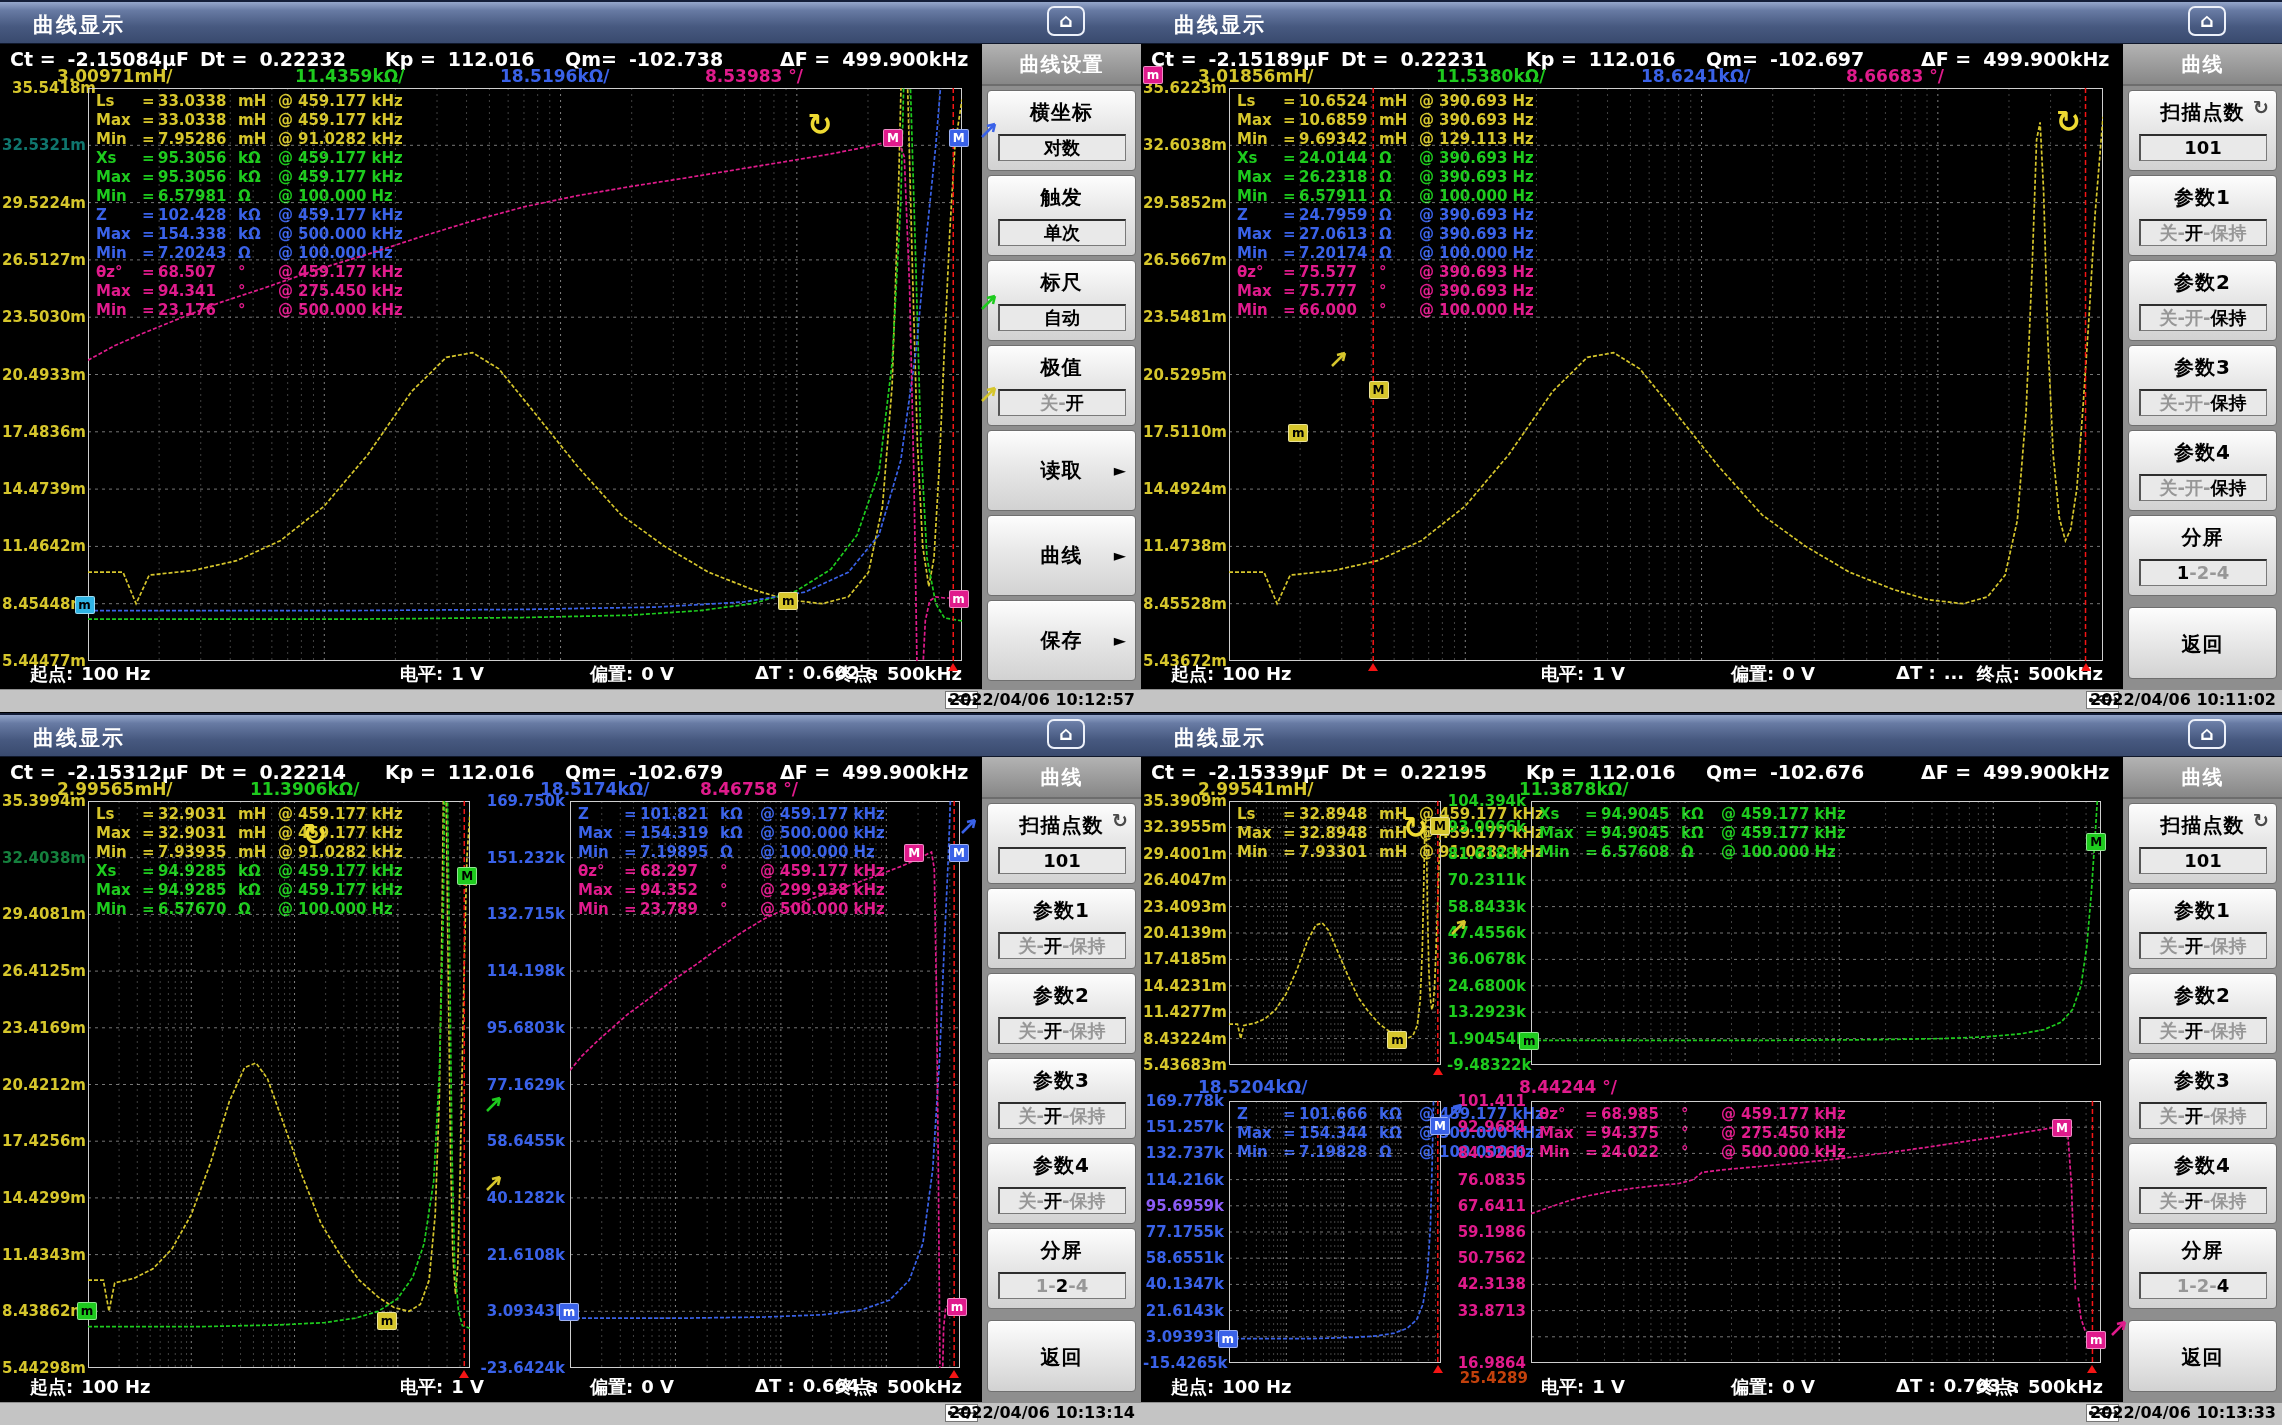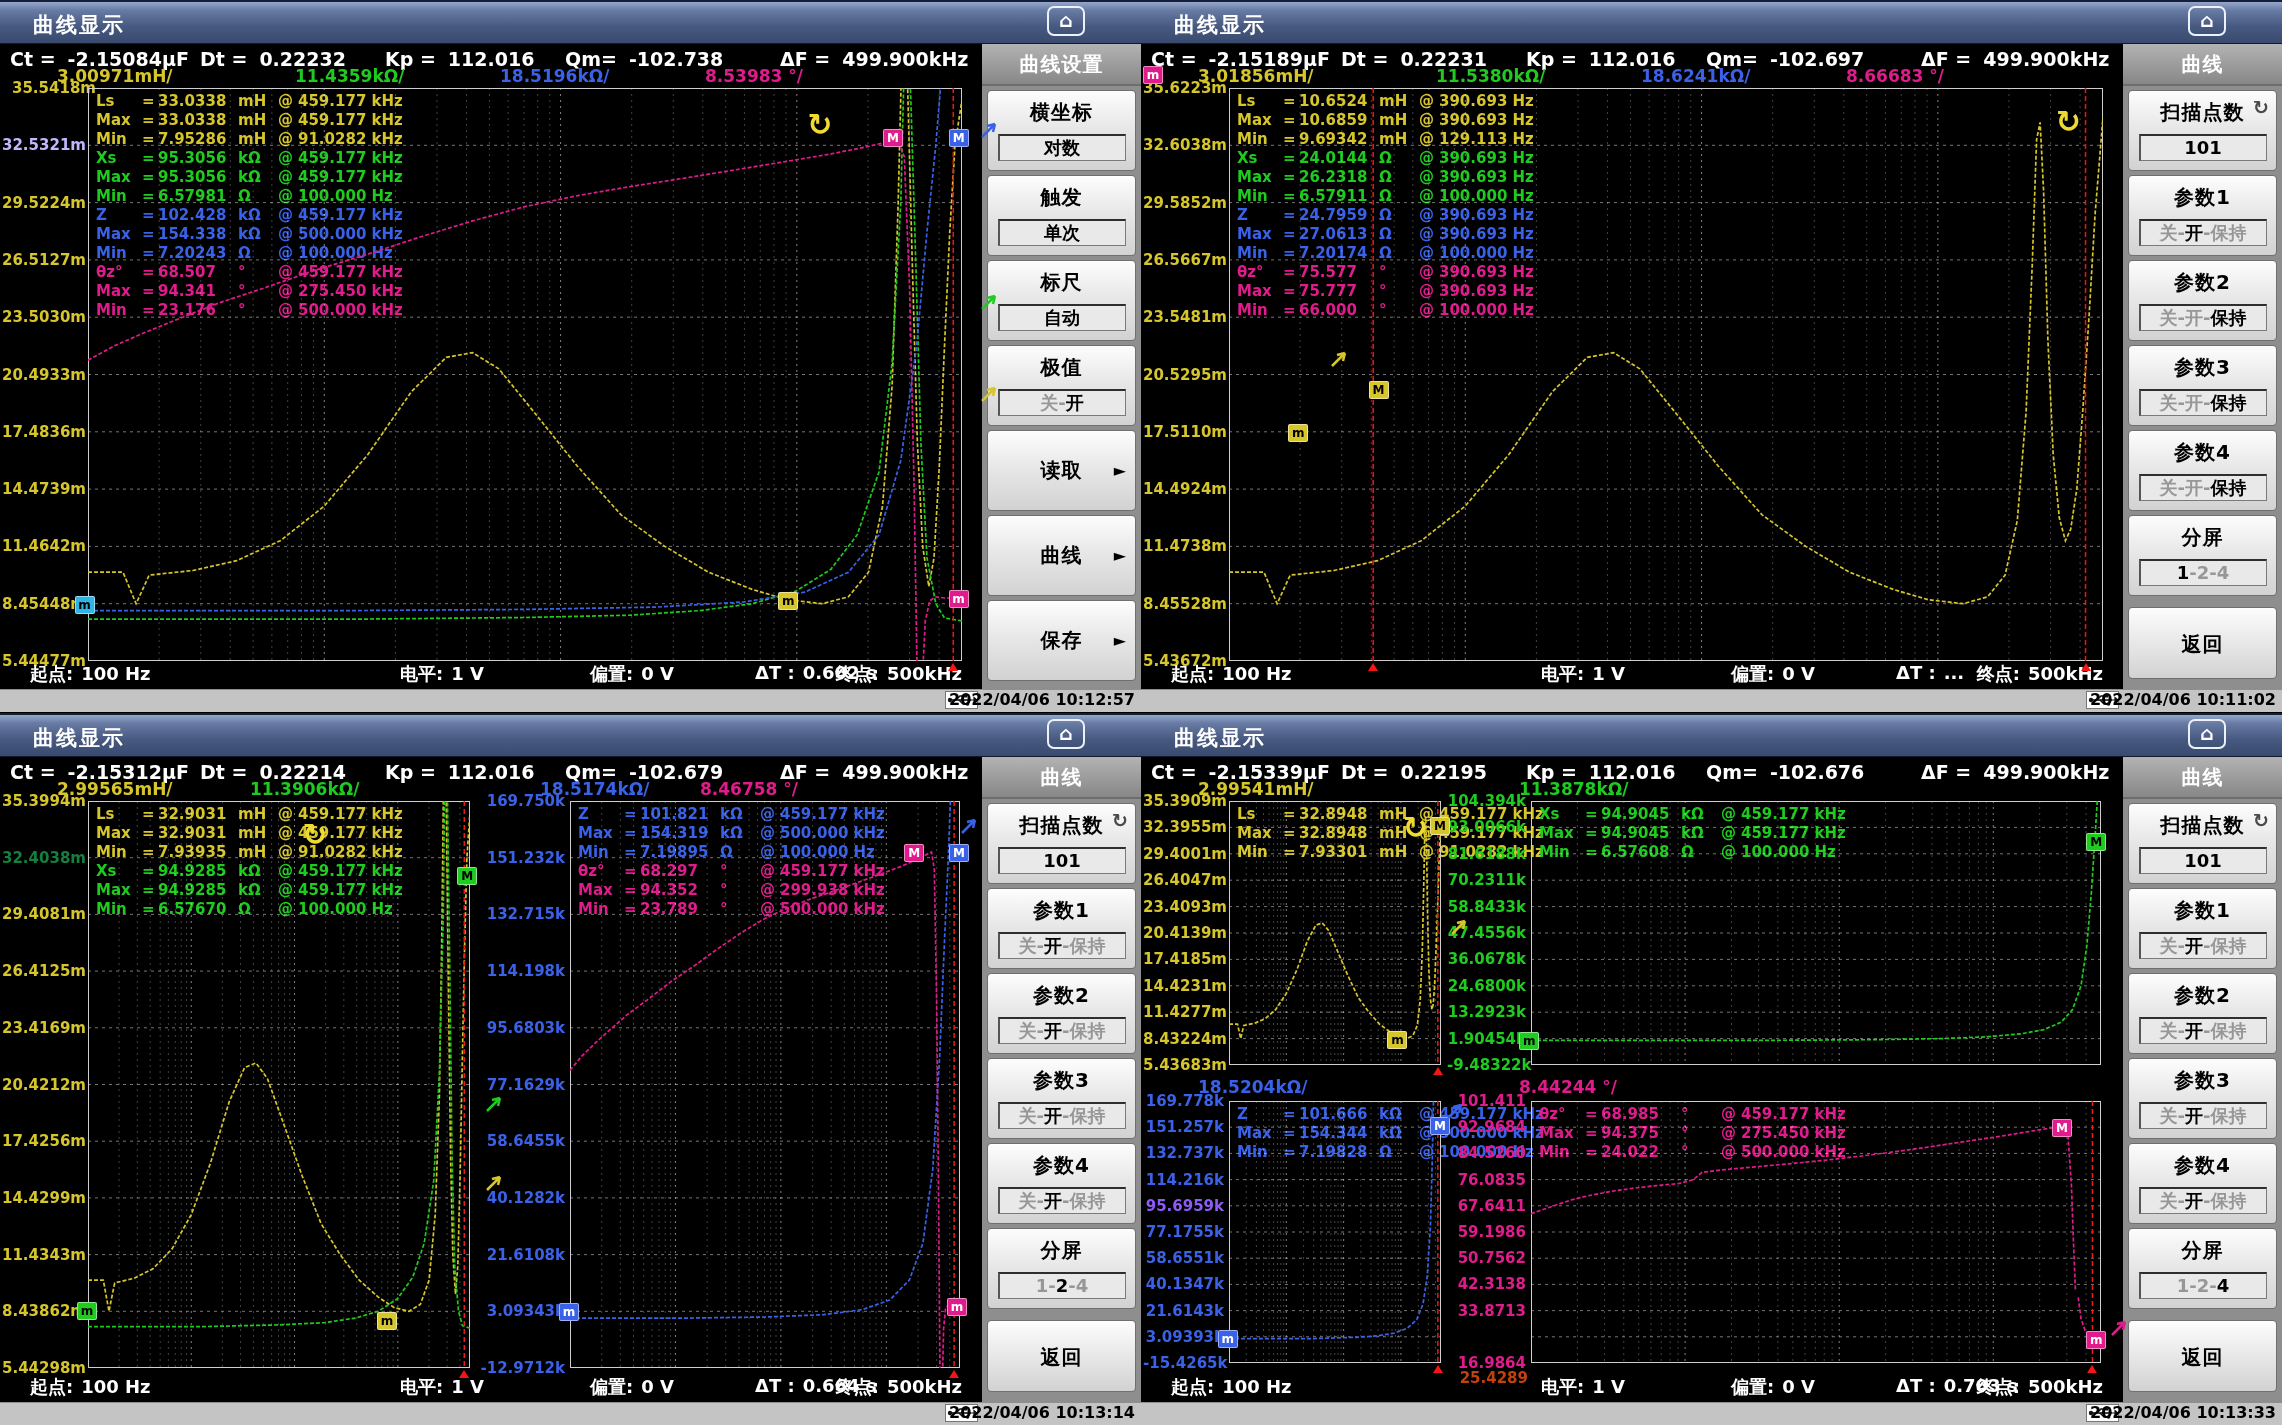--- a/index.html
+++ b/index.html
@@ -71,21 +71,21 @@
       <div class="meas-item" style="left: 10px;"><span class="lbl">Ct =</span><span>-2.15084μF</span></div>
       <div class="meas-item" style="left: 200px;"><span class="lbl">Dt =</span><span>0.22232</span></div>
       <div class="meas-item" style="left: 385px;"><span class="lbl">Kp =</span><span>112.016</span></div>
       <div class="meas-item" style="left: 565px;"><span class="lbl">Qm=</span><span>-102.738</span></div>
       <div class="meas-item" style="left: 780px;"><span class="lbl">ΔF =</span><span>499.900kHz</span></div>
       <div class="scale-lbl" style="left: 57px; top: 66px; color: rgb(214, 198, 44);">3.00971mH/</div>
       <div class="scale-lbl" style="left: 295px; top: 66px; color: rgb(30, 203, 30);">11.4359kΩ/</div>
       <div class="scale-lbl" style="left: 500px; top: 66px; color: rgb(58, 98, 232);">18.5196kΩ/</div>
       <div class="scale-lbl" style="left: 705px; top: 66px; color: rgb(224, 27, 140);">8.53983 °/</div>
       <div class="ylab" style="left: 12px; width: 81px; top: 79px; color: rgb(214, 198, 44);">35.5418m</div>
-      <div class="ylab" style="left: 2px; width: 81px; top: 136.3px; color: #c4b5fd; text-align: center;">32.5321m</div>
+      <div class="ylab" style="left: 2px; width: 81px; top: 136.3px; color: #0f766e; text-align: center;">32.5321m</div>
       <div class="ylab" style="left: 2px; width: 81px; top: 193.6px; color: rgb(214, 198, 44);">29.5224m</div>
       <div class="ylab" style="left: 2px; width: 81px; top: 250.9px; color: rgb(214, 198, 44);">26.5127m</div>
       <div class="ylab" style="left: 2px; width: 81px; top: 308.2px; color: rgb(214, 198, 44);">23.5030m</div>
       <div class="ylab" style="left: 2px; width: 81px; top: 365.5px; color: rgb(214, 198, 44);">20.4933m</div>
       <div class="ylab" style="left: 2px; width: 81px; top: 422.8px; color: rgb(214, 198, 44);">17.4836m</div>
       <div class="ylab" style="left: 2px; width: 81px; top: 480.1px; color: rgb(214, 198, 44);">14.4739m</div>
       <div class="ylab" style="left: 2px; width: 81px; top: 537.4px; color: rgb(214, 198, 44);">11.4642m</div>
       <div class="ylab" style="left: 2px; width: 81px; top: 594.7px; color: rgb(214, 198, 44);">8.45448m</div>
       <div class="ylab" style="left: 2px; width: 81px; top: 652px; color: rgb(214, 198, 44);">5.44477m</div>
       <svg width="874" height="573" class="plot-svg" style="left: 88px; top: 88px;">
@@ -453,21 +453,21 @@
       <div class="ylab" style="left: 470px; width: 95px; top: 79px; color: rgb(58, 98, 232);">169.750k</div>
       <div class="ylab" style="left: 470px; width: 95px; top: 135.7px; color: rgb(58, 98, 232);">151.232k</div>
       <div class="ylab" style="left: 470px; width: 95px; top: 192.4px; color: rgb(58, 98, 232);">132.715k</div>
       <div class="ylab" style="left: 470px; width: 95px; top: 249.1px; color: rgb(58, 98, 232);">114.198k</div>
       <div class="ylab" style="left: 470px; width: 95px; top: 305.8px; color: rgb(58, 98, 232);">95.6803k</div>
       <div class="ylab" style="left: 470px; width: 95px; top: 362.5px; color: rgb(58, 98, 232);">77.1629k</div>
       <div class="ylab" style="left: 470px; width: 95px; top: 419.2px; color: rgb(58, 98, 232);">58.6455k</div>
       <div class="ylab" style="left: 470px; width: 95px; top: 475.9px; color: rgb(58, 98, 232);">40.1282k</div>
       <div class="ylab" style="left: 470px; width: 95px; top: 532.6px; color: rgb(58, 98, 232);">21.6108k</div>
       <div class="ylab" style="left: 470px; width: 95px; top: 589.3px; color: rgb(58, 98, 232);">3.09343k</div>
-      <div class="ylab" style="left: 470px; width: 95px; top: 646px; color: rgb(58, 98, 232);">-12.9712k</div>
+      <div class="ylab" style="left: 470px; width: 95px; top: 646px; color: rgb(58, 98, 232);">-23.6424k</div>
       <svg width="390" height="567" class="plot-svg" style="left: 570px; top: 88px;">
         <line x1="0" y1="0" x2="0" y2="567" stroke="rgba(235,235,235,0.55)" stroke-width="1" stroke-dasharray="2,4"></line>
         <line x1="31.739024153029536" y1="0" x2="31.739024153029536" y2="567" stroke="rgba(235,235,235,0.28)" stroke-width="1" stroke-dasharray="2,4"></line>
         <line x1="50.30516309203487" y1="0" x2="50.30516309203487" y2="567" stroke="rgba(235,235,235,0.28)" stroke-width="1" stroke-dasharray="2,4"></line>
         <line x1="63.47804830605907" y1="0" x2="63.47804830605907" y2="567" stroke="rgba(235,235,235,0.28)" stroke-width="1" stroke-dasharray="2,4"></line>
         <line x1="73.69573188522786" y1="0" x2="73.69573188522786" y2="567" stroke="rgba(235,235,235,0.28)" stroke-width="1" stroke-dasharray="2,4"></line>
         <line x1="82.0441872450644" y1="0" x2="82.0441872450644" y2="567" stroke="rgba(235,235,235,0.28)" stroke-width="1" stroke-dasharray="2,4"></line>
         <line x1="89.10270567731264" y1="0" x2="89.10270567731264" y2="567" stroke="rgba(235,235,235,0.28)" stroke-width="1" stroke-dasharray="2,4"></line>
         <line x1="95.2170724590886" y1="0" x2="95.2170724590886" y2="567" stroke="rgba(235,235,235,0.28)" stroke-width="1" stroke-dasharray="2,4"></line>
         <line x1="100.61032618406973" y1="0" x2="100.61032618406973" y2="567" stroke="rgba(235,235,235,0.28)" stroke-width="1" stroke-dasharray="2,4"></line>

